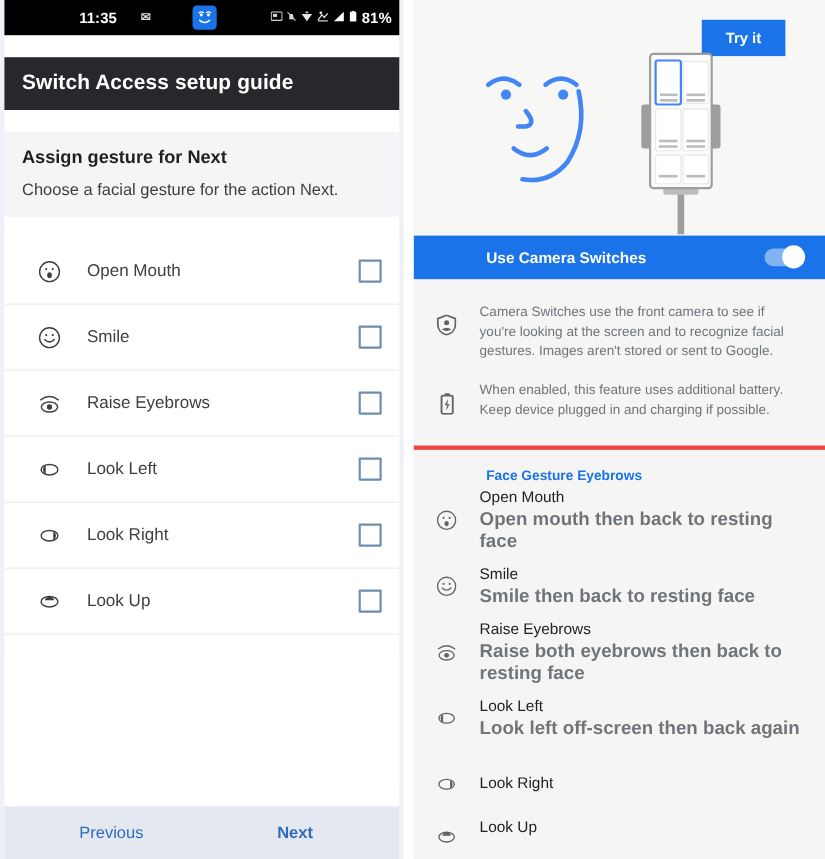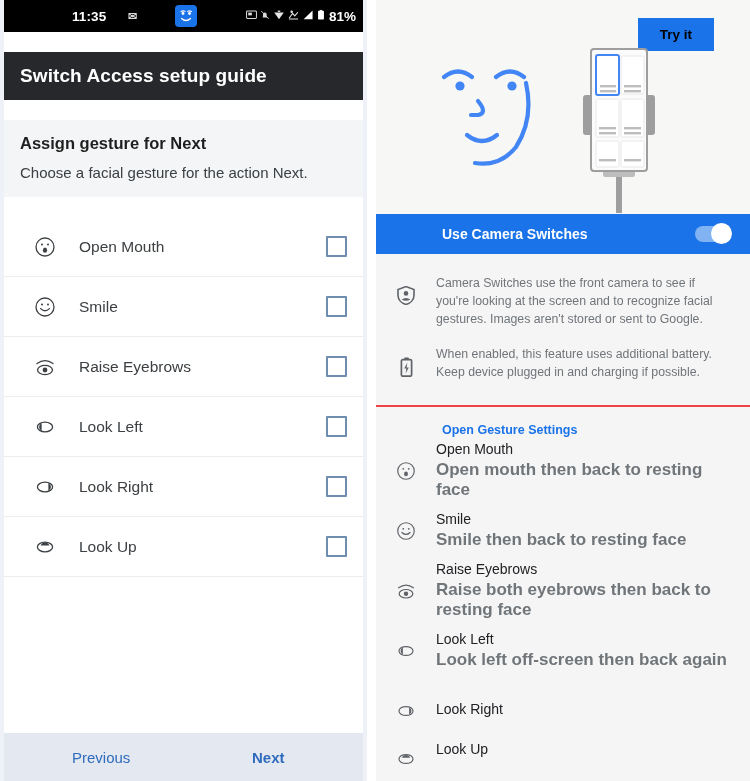--- a/index.html
+++ b/index.html
@@ -210,21 +210,21 @@
 
   .hero {
     height: 214px;
     background: #f7f7f5;
     position: relative;
   }
   .tryit {
     position: absolute;
     right: 36px; top: 18px;
     background: #1a73e8;
-    color: #000000;
+    color: #ffffff;
     font-size: 13.5px;
     font-weight: bold;
     padding: 9px 22px;
     border-radius: 0;
     border: none;
     font-family: "Liberation Sans", sans-serif;
   }
   .hero-face { position: absolute; left: 58px; top: 53px; }
   .hero-phone { position: absolute; left: 193px; top: 45px; }
 
@@ -254,21 +254,21 @@
     position: absolute;
     right: -2px; top: -3px;
     width: 21px; height: 21px;
     border-radius: 50%;
     background: #ffffff;
   }
 
   .info-block {
     background: #f5f5f5;
     padding: 14px 22px 14px 0;
-    border-bottom: 2px solid #ef4444;
+    border-bottom: 4px solid #ef4444;
   }
   .info-row {
     display: flex;
     align-items: flex-start;
     padding: 6px 0 10px 0;
   }
   .info-icon {
     width: 60px;
     flex: none;
     display: flex;
@@ -543,21 +543,21 @@
           <svg width="13" height="20" viewBox="0 0 13 20" fill="#5f6368">
             <rect x="4.2" y="0.5" width="4.6" height="2" rx="0.6"></rect>
             <rect x="1.4" y="2.6" width="10.2" height="16.6" rx="1.4" fill="none" stroke="#5f6368" stroke-width="1.7"></rect>
             <path d="M7.4 5.4 L4.2 11.4 H6.4 L5.6 16.4 L8.8 10.4 H6.6 Z"></path>
           </svg>
         </span>
         <span class="info-text">When enabled, this feature uses additional battery. Keep device plugged in and charging if possible.</span>
       </div>
     </div>
 
-    <div class="section-title">Open Gesture Settings</div>
+    <div class="section-title">Face Gesture Eyebrows</div>
 
     <div>
 
       <div class="r-row">
         <span class="r-icon">
           <svg width="22" height="22" viewBox="0 0 24 24" fill="none" stroke="#5f6368" stroke-width="1.3">
             <circle cx="12" cy="12" r="9"></circle>
             <circle cx="9" cy="9.6" r="1" fill="#5f6368" stroke="none"></circle>
             <circle cx="15" cy="9.6" r="1" fill="#5f6368" stroke="none"></circle>
             <ellipse cx="12" cy="15.2" rx="2.1" ry="2.6" fill="#5f6368" stroke="none"></ellipse>

